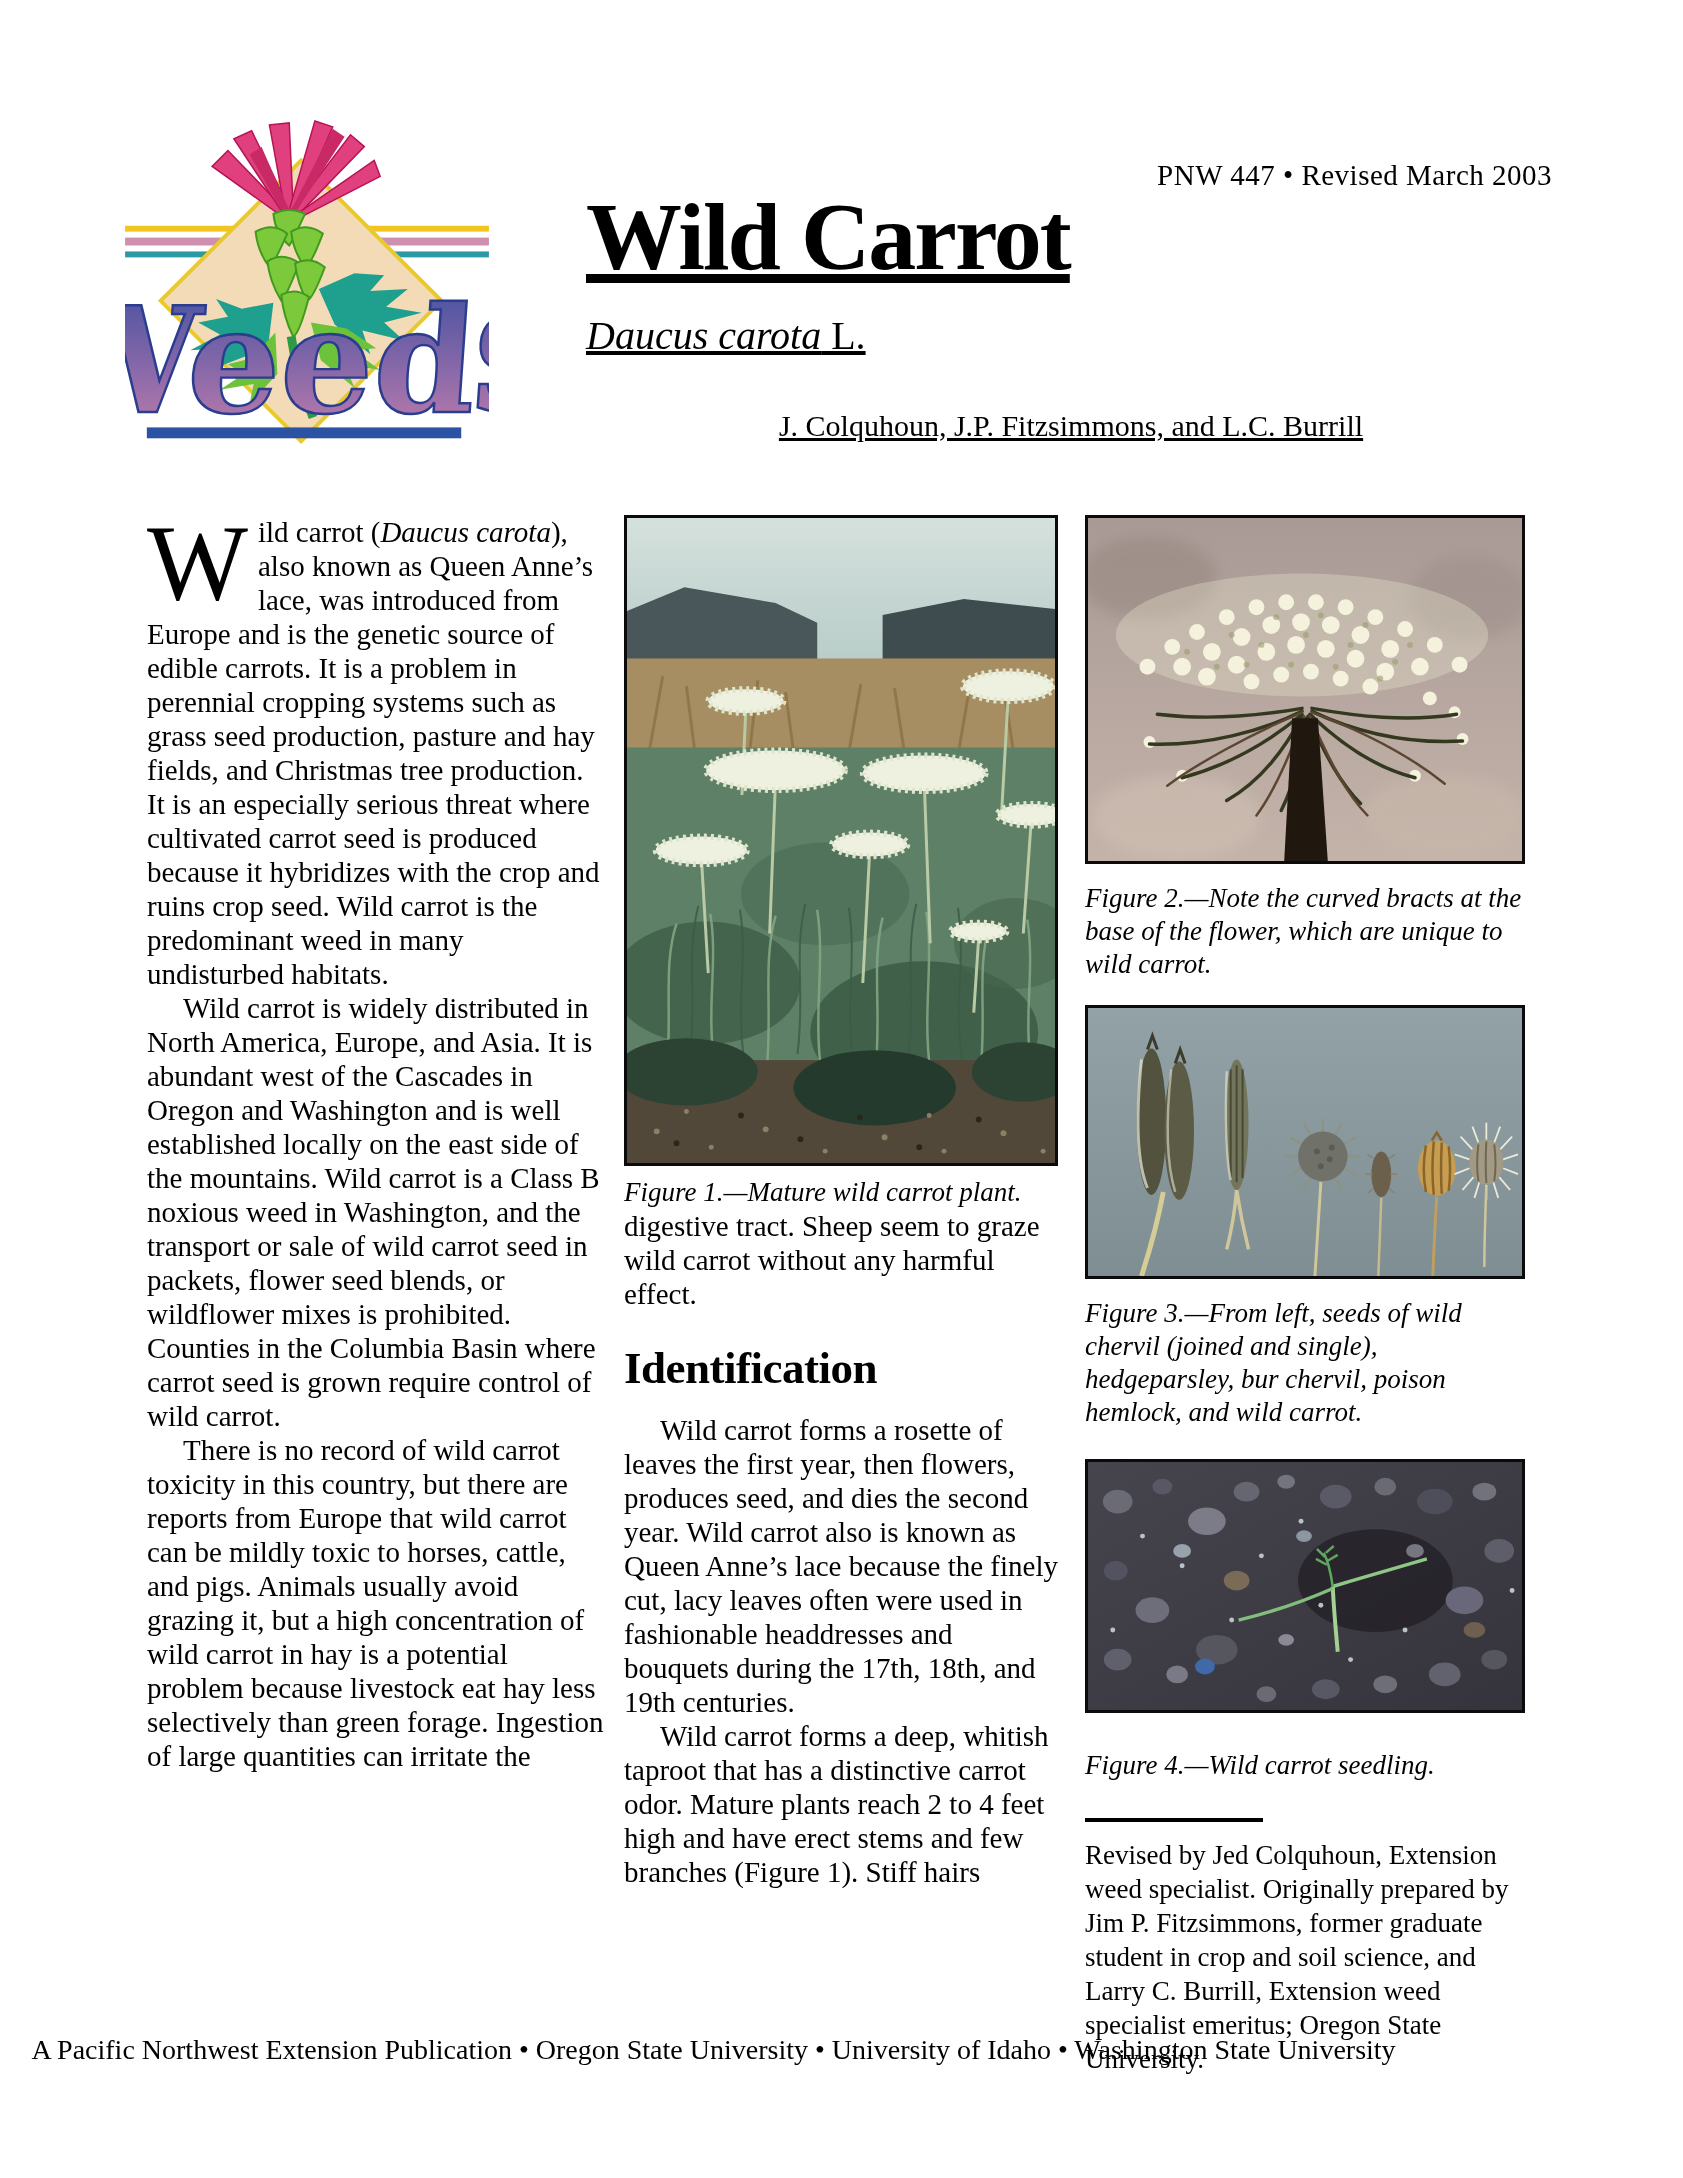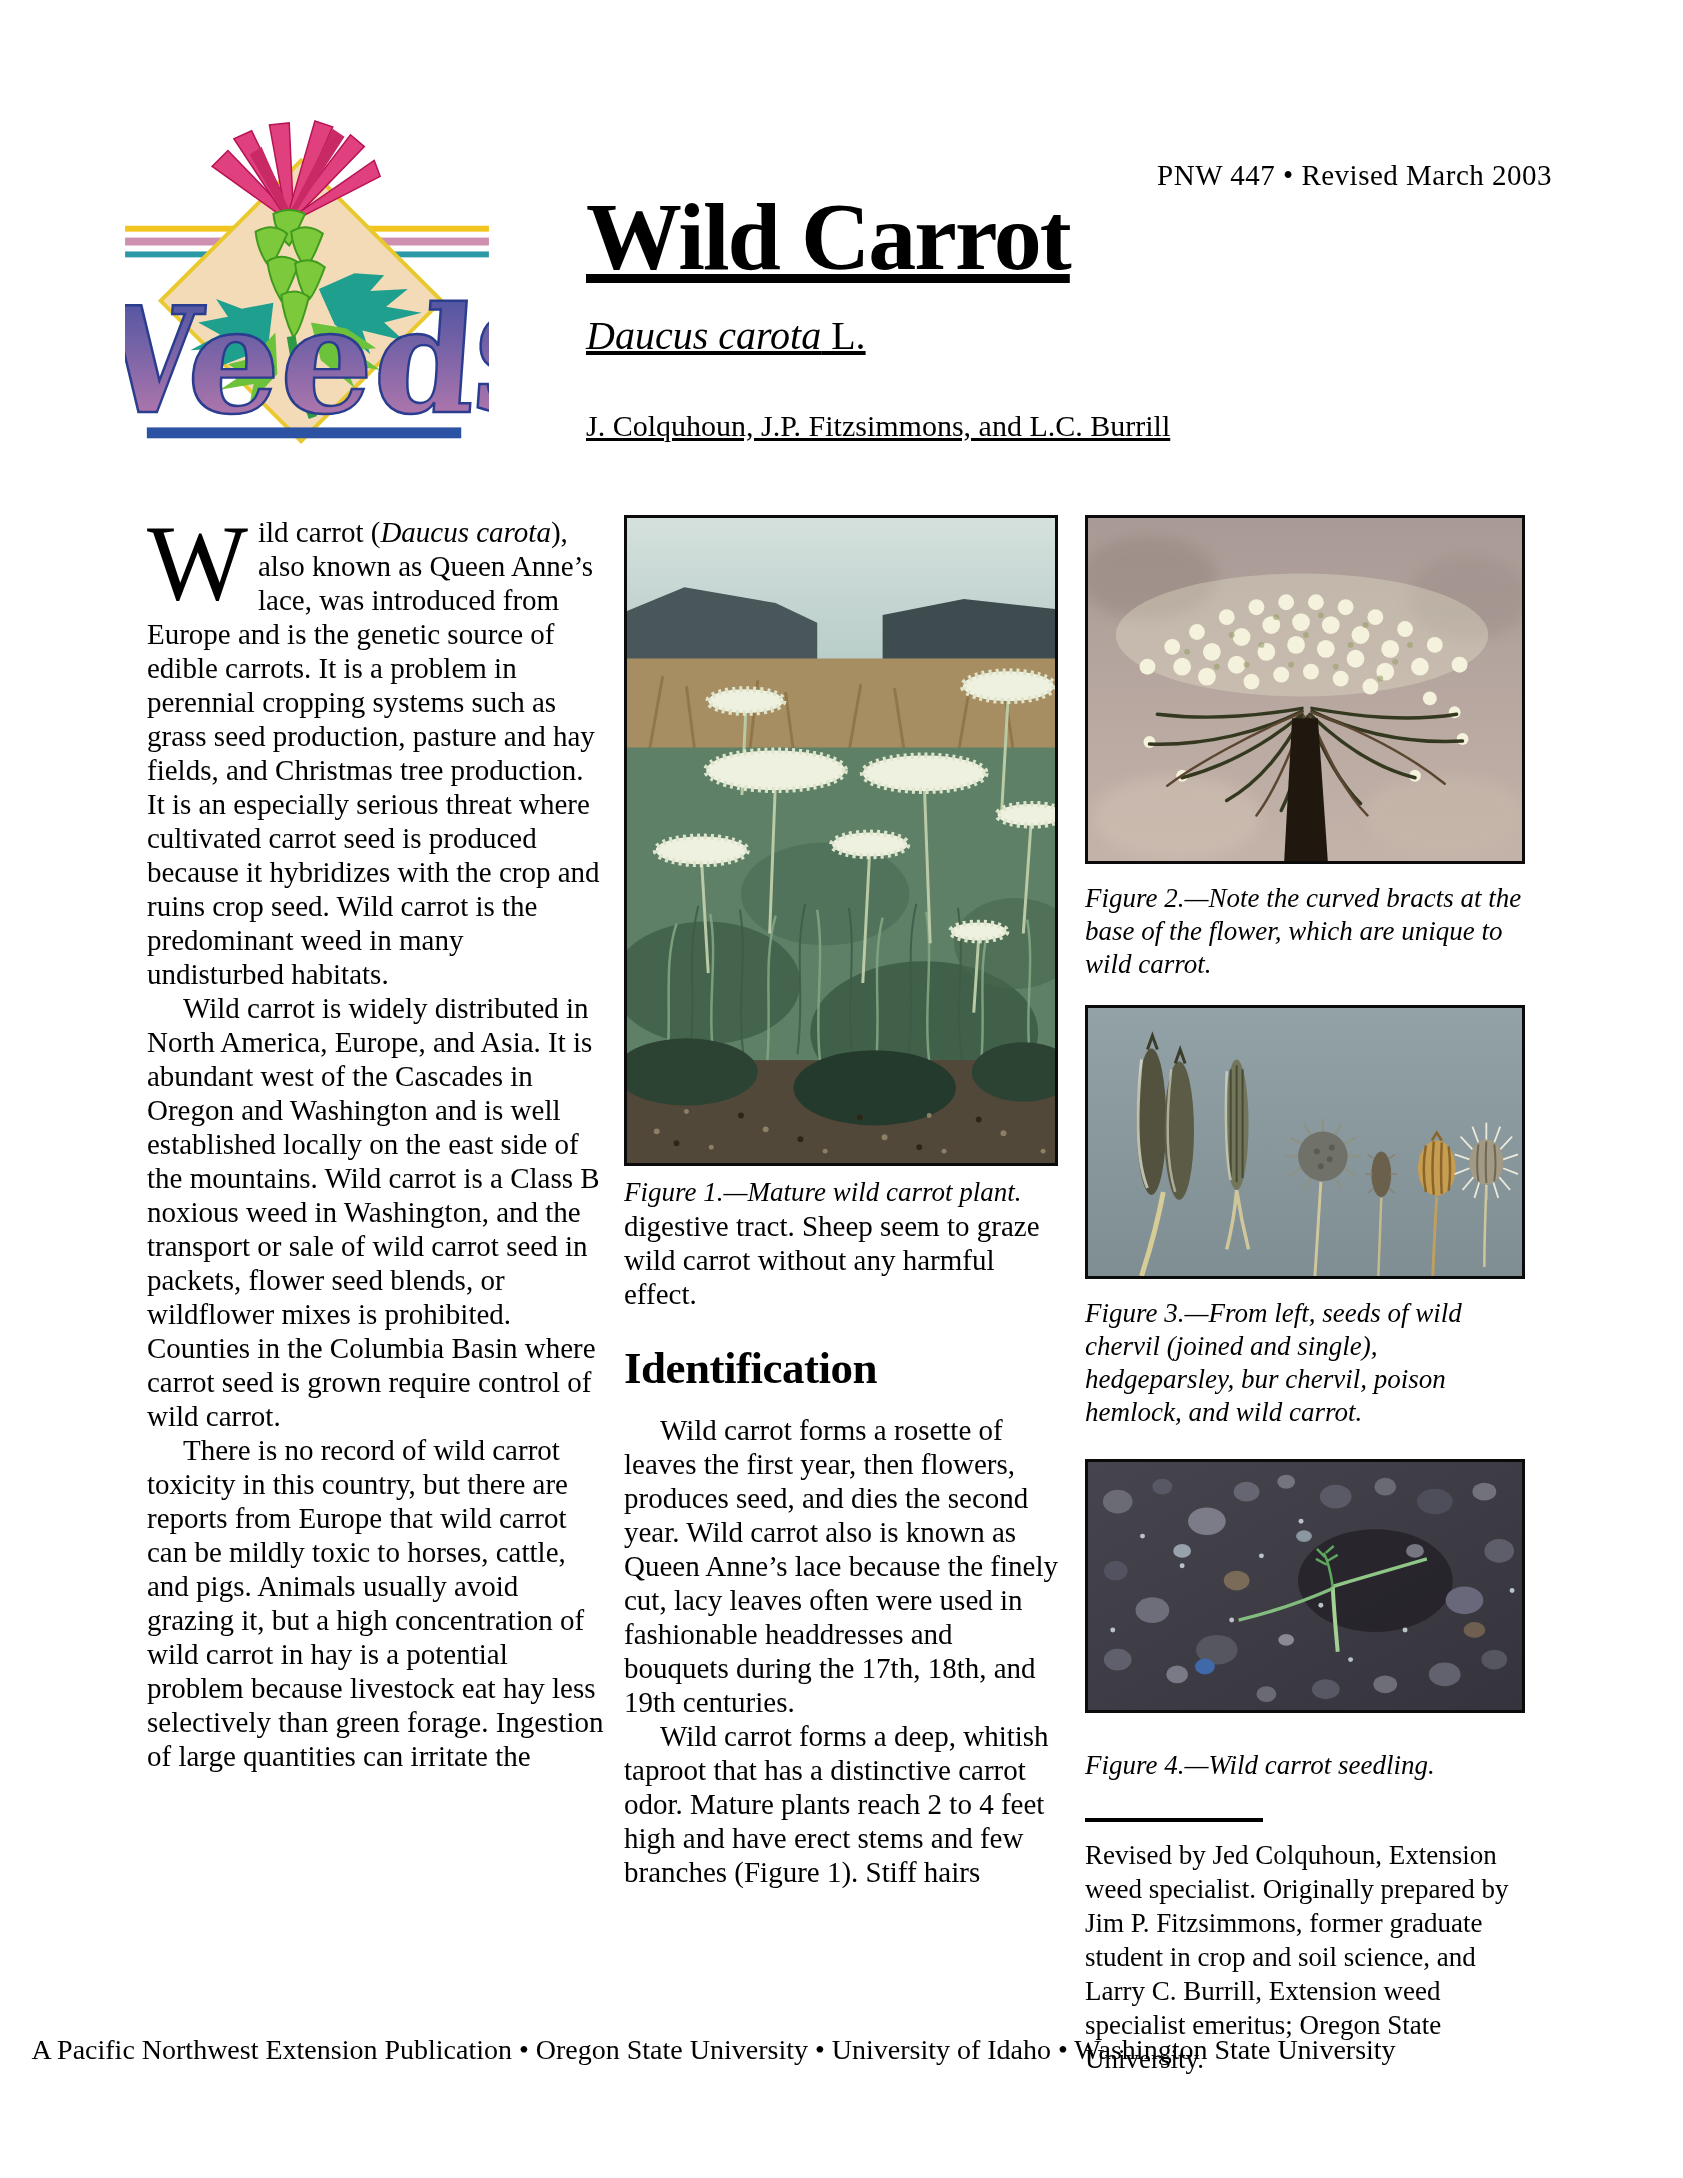--- a/index.html
+++ b/index.html
@@ -10,21 +10,21 @@
   }
   
   .pub-line { position:absolute; top:111px; right:131px; font-size:29px; letter-spacing:0.5px;margin-top:48px; }
   
   .logo-box { position:absolute; left:125px; top:115px; width:364px; height:348px; }
   
   .title-block { position:absolute; left:586px; top:188px; width:970px;text-decoration:underline; }
   .main-title { margin:0; font-size:96px; font-weight:bold; letter-spacing:-2px; line-height:1.02; }
   .latin-line { margin-top:26px; font-size:40px; }
   .latin-line .it { font-style:italic; }
-  .authors-line { margin-top:50px; font-size:30px; }
+  .authors-line { margin-top:50px; font-size:30px;text-align:center; }
   
   .col { position:absolute; top:515px; }
   .col-left  { left:147px; width:457px; }
   .col-mid   { left:624px; width:436px; }
   .col-right { left:1085px; width:444px;font-family:Liberation Serif, serif; }
   .body-text { font-size:29px; line-height:34px; }
   .body-text p { margin:0; }
   .indent { text-indent:36px; }
   .dropcap { float:left; font-size:107px; line-height:81px; padding:8px 10px 0 0; }
   .figure { border:3px solid #0b0b0b; display:block; }

